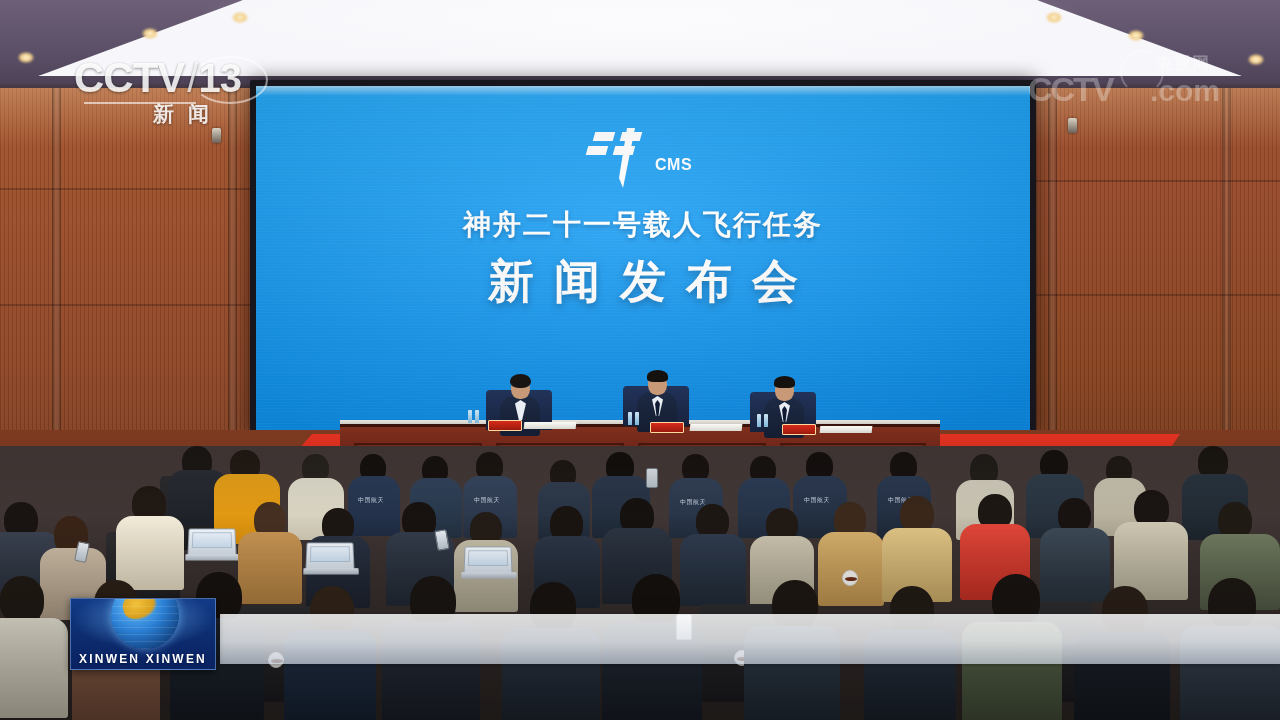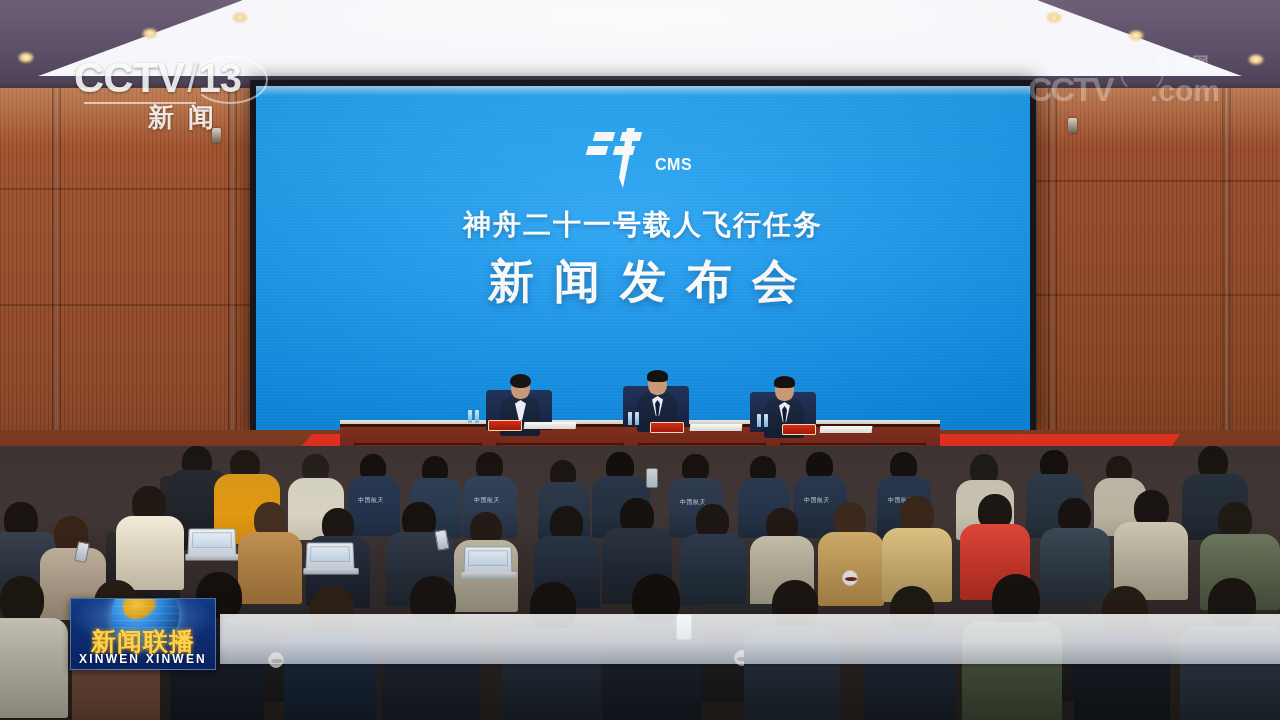--- a/index.html
+++ b/index.html
@@ -261,21 +261,21 @@
     display:flex; align-items:center;
   }
   .cctv-slash {
     font-size:40px; font-weight:300; color:rgba(255,255,255,.80);
     margin:0 1px 0 3px;
   }
   .cctv-13 { font-size:40px; }
   .cctv-sub {
     font-family:"DejaVu Sans", sans-serif;
     margin-top:-2px;
-    font-size:26px; font-weight:bold; color:rgba(255,255,255,.92);
+    font-size:21px; font-weight:bold; color:rgba(255,255,255,.92);
     letter-spacing:14px; text-indent:28px; text-align:center;
     text-shadow:0 1px 3px rgba(0,0,0,.45);
   }
   .cctv-oval {
     position:absolute; left:118px; top:2px; width:76px; height:48px;
     border:2px solid rgba(255,255,255,.55); border-radius:50%;
     border-left-color:transparent;
   }
   .cctv-underline {
     position:absolute; left:10px; top:48px; width:112px; height:2px;
@@ -766,19 +766,18 @@
     <div class="wm-ring"></div>
     <div class="wm-com">.com</div>
     <div class="wm-cn">央视网</div>
   </div>
 
   <div class="lower-third">
     <div class="lt-strip"></div>
 
     <div class="lt-logo">
       <div class="lt-globe"></div>
-      <div class="lt-cn">新闻联播</div>
       <div class="lt-en">XINWEN XINWEN</div>
     </div>
 
   </div>
 
 </div>
 
 </body></html>

